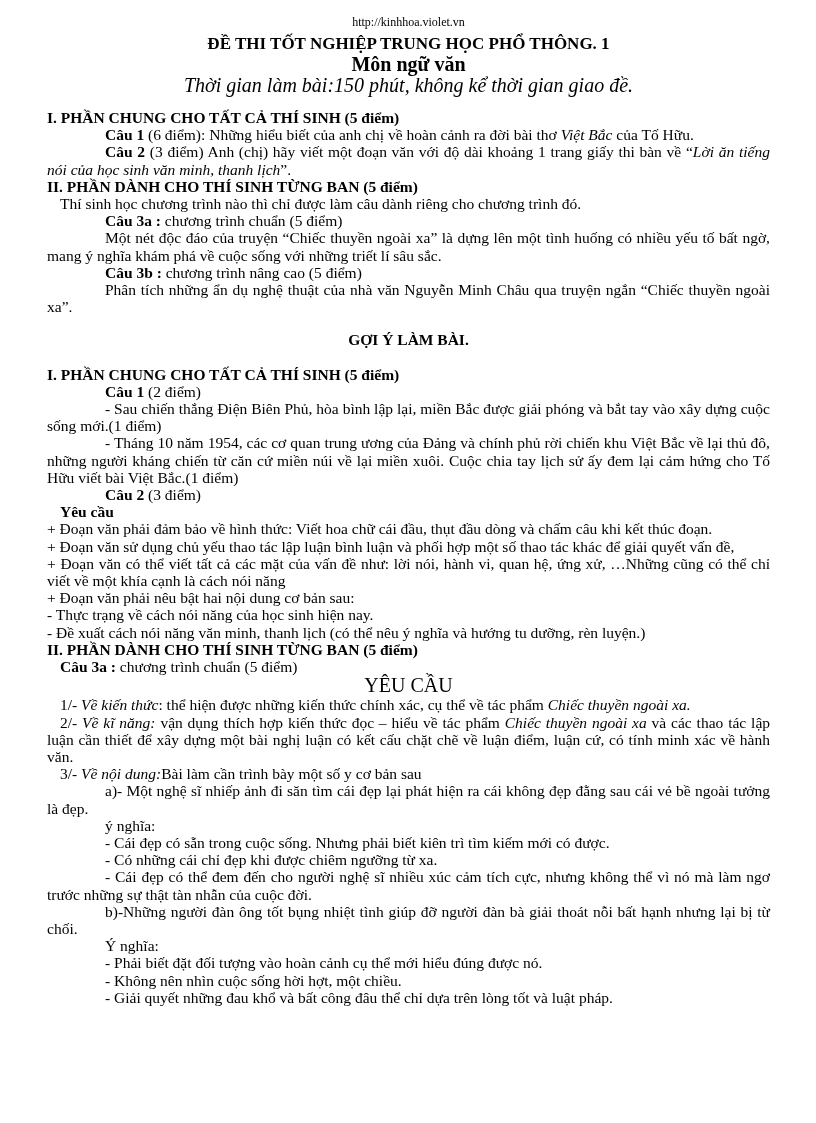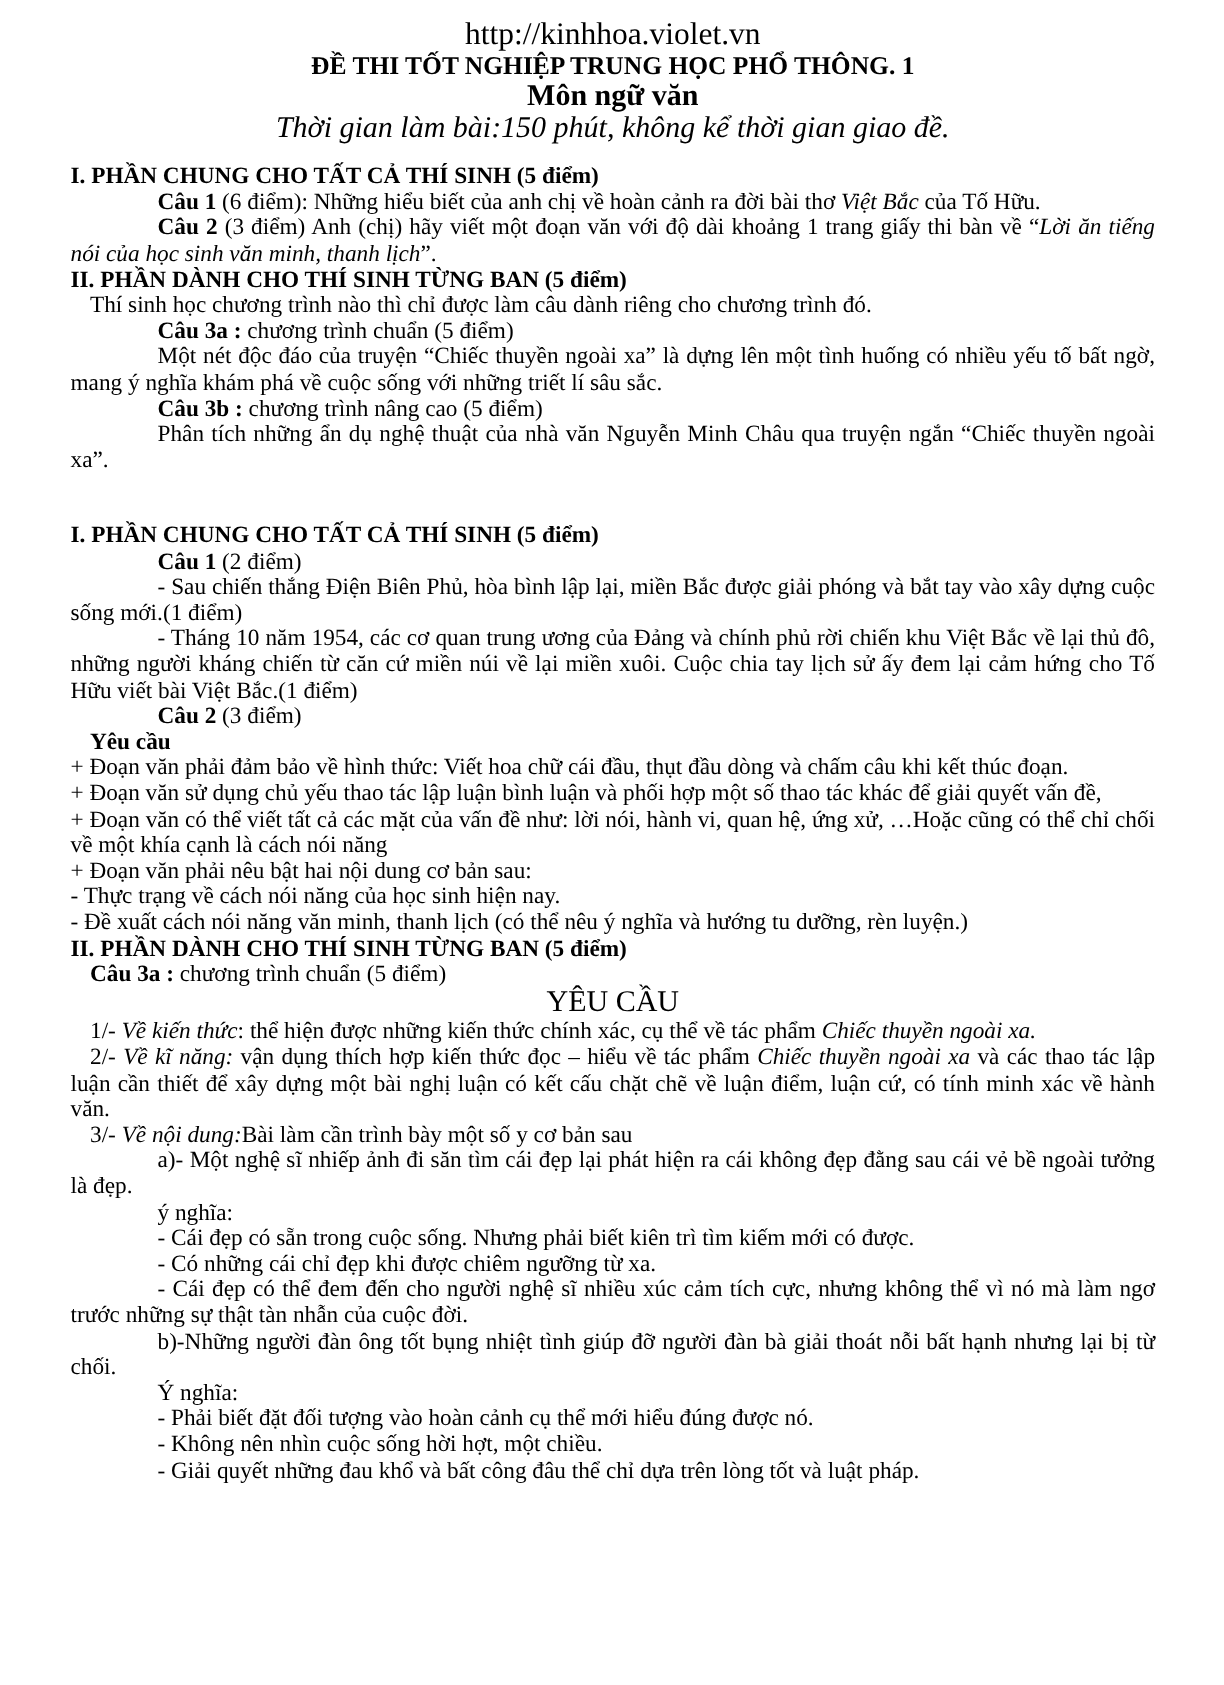--- a/index.html
+++ b/index.html
@@ -4,21 +4,21 @@
 <style>
   html, body { margin: 0; padding: 0; }
   body {
     width: 816px; height: 1123px;
     background: #ffffff; color: #000000;
     font-family: "Liberation Serif", "DejaVu Serif", serif;
     overflow: hidden;
   }
   .page { padding: 12px 46px 0 47px; box-sizing: border-box; }
   .hdr p { margin: 0; text-align: center; line-height: 21px; font-size: 20px; }
-  .hdr .url { font-size: 21px; }
+  .hdr .url { font-size: 12px; }
   .hdr .title { font-size: 17px; font-weight: bold; }
   .hdr .subject { font-weight: bold; }
   .hdr .time { font-style: italic; }
   #doc p {
     margin: 0;
     font-size: 15.5px;
     line-height: 17.2px;
     text-align: justify;
   }
   #doc p.sec { font-weight: bold; text-align: left; }
@@ -46,30 +46,31 @@
       <p class="sec"><b>I. PHẦN CHUNG CHO TẤT CẢ THÍ SINH (5 điểm)</b></p>
       <p class="ind-lg"><b>Câu 1</b><span> (6 điểm): Những hiểu biết của anh chị về hoàn cảnh ra đời bài thơ </span><i>Việt Bắc</i><span> của Tố Hữu.</span></p>
       <p class="ind-lg"><b>Câu 2</b><span> (3 điểm) Anh (chị) hãy viết một đoạn văn với độ dài khoảng 1 trang giấy thi bàn về “</span><i>Lời ăn tiếng nói của học sinh văn minh, thanh lịch</i><span>”.</span></p>
       <p class="sec"><b>II. PHẦN DÀNH CHO THÍ SINH TỪNG BAN (5 điểm)</b></p>
       <p class="ind-sm"><span>Thí sinh học chương trình nào thì chỉ được làm câu dành riêng cho chương trình đó.</span></p>
       <p class="ind-lg"><b>Câu 3a :</b><span> chương trình chuẩn (5 điểm)</span></p>
       <p class="ind-lg"><span>Một nét độc đáo của truyện “Chiếc thuyền ngoài xa” là dựng lên một tình huống có nhiều yếu tố bất ngờ, mang ý nghĩa khám phá về cuộc sống với những triết lí sâu sắc.</span></p>
       <p class="ind-lg"><b>Câu 3b :</b><span> chương trình nâng cao (5 điểm)</span></p>
       <p class="ind-lg"><span>Phân tích những ẩn dụ nghệ thuật của nhà văn Nguyễn Minh Châu qua truyện ngắn “Chiếc thuyền ngoài xa”.</span></p>
       <div class="spacer" style="height: 16px;"></div>
+      <p class="center bold"><b>GỢI Ý LÀM BÀI.</b></p>
       <div class="spacer" style="height: 17px;"></div>
       <p class="sec"><b>I. PHẦN CHUNG CHO TẤT CẢ THÍ SINH (5 điểm)</b></p>
       <p class="ind-lg"><b>Câu 1</b><span> (2 điểm)</span></p>
       <p class="ind-lg"><span>- Sau chiến thắng Điện Biên Phủ, hòa bình lập lại, miền Bắc được giải phóng và bắt tay vào xây dựng cuộc sống mới.(1 điểm)</span></p>
       <p class="ind-lg"><span>- Tháng 10 năm 1954, các cơ quan trung ương của Đảng và chính phủ rời chiến khu Việt Bắc về lại thủ đô, những người kháng chiến từ căn cứ miền núi về lại miền xuôi. Cuộc chia tay lịch sử ấy đem lại cảm hứng cho Tố Hữu viết bài Việt Bắc.(1 điểm)</span></p>
       <p class="ind-lg"><b>Câu 2</b><span> (3 điểm)</span></p>
       <p class="ind-sm"><b>Yêu cầu</b></p>
       <p><span>+ Đoạn văn phải đảm bảo về hình thức: Viết hoa chữ cái đầu, thụt đầu dòng và chấm câu khi kết thúc đoạn.</span></p>
       <p><span>+ Đoạn văn sử dụng chủ yếu thao tác lập luận bình luận và phối hợp một số thao tác khác để giải quyết vấn đề,</span></p>
-      <p><span>+ Đoạn văn có thể viết tất cả các mặt của vấn đề như: lời nói, hành vi, quan hệ, ứng xử, …Hoặc cũng có thể chỉ chối về một khía cạnh là cách nói năng</span></p>
+      <p><span>+ Đoạn văn có thể viết tất cả các mặt của vấn đề như: lời nói, hành vi, quan hệ, ứng xử, …Những cũng có thể chỉ viết về một khía cạnh là cách nói năng</span></p>
       <p><span>+ Đoạn văn phải nêu bật hai nội dung cơ bản sau:</span></p>
       <p><span>- Thực trạng về cách nói năng của học sinh hiện nay.</span></p>
       <p><span>- Đề xuất  cách nói năng văn minh, thanh lịch (có thể nêu ý nghĩa và hướng tu dưỡng, rèn luyện.)</span></p>
       <p class="sec"><b>II. PHẦN DÀNH CHO THÍ SINH TỪNG BAN (5 điểm)</b></p>
       <p class="ind-sm"><b>Câu 3a :</b><span> chương trình chuẩn (5 điểm)</span></p>
       <p class="center big"><span>YÊU CẦU</span></p>
       <p class="ind-sm"><span>1/- </span><i>Về kiến thức</i><span>: thể hiện được những kiến thức chính xác, cụ thể về tác phẩm </span><i>Chiếc thuyền ngoài xa.</i></p>
       <p class="ind-sm"><span>2/- </span><i>Về kĩ năng:</i><span> vận dụng thích hợp kiến thức đọc – hiểu về tác phẩm </span><i>Chiếc thuyền ngoài xa</i><span> và các thao tác lập luận cần thiết để xây dựng một bài nghị luận có kết cấu chặt chẽ về luận điểm, luận cứ, có tính minh xác về hành văn.</span></p>
       <p class="ind-sm"><span>3/- </span><i>Về nội dung:</i><span>Bài làm cần trình bày một số y cơ bản sau</span></p>
       <p class="ind-lg"><span>a)- Một nghệ sĩ nhiếp ảnh đi săn tìm cái đẹp lại phát hiện ra cái không đẹp đằng sau cái vẻ bề ngoài tưởng là đẹp.</span></p>

